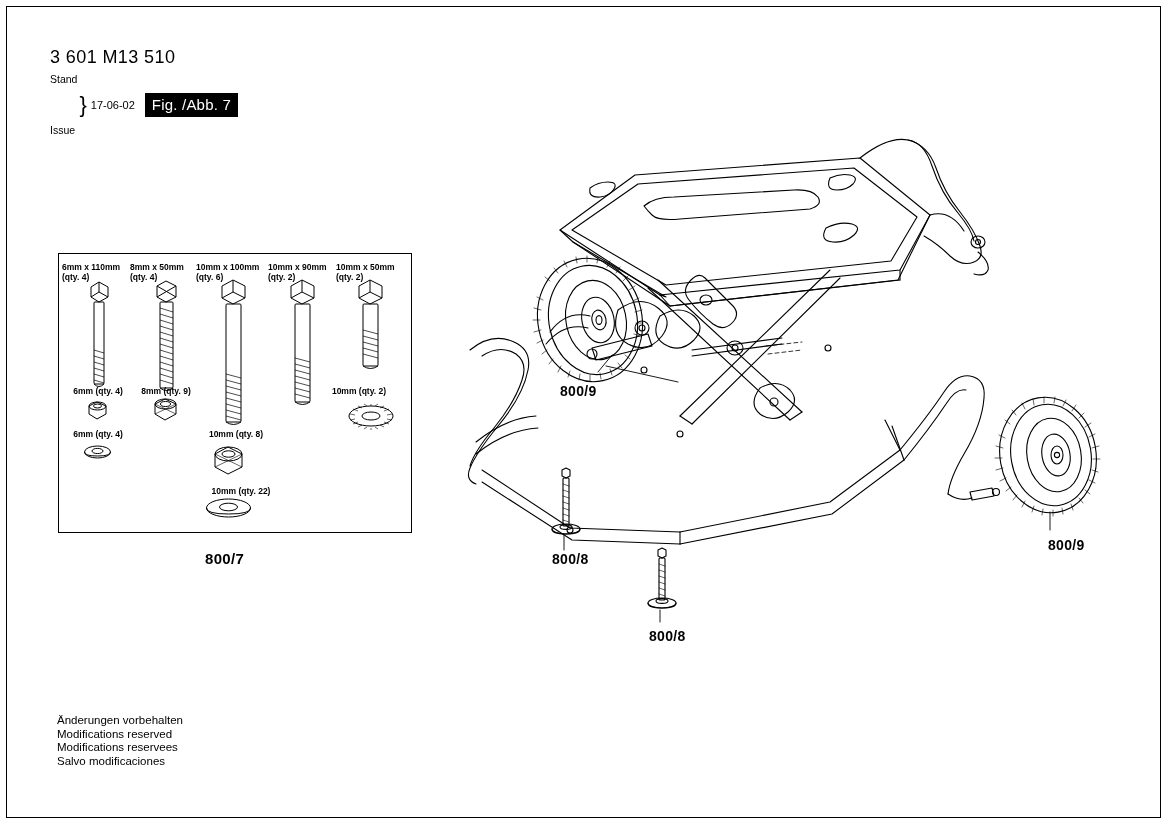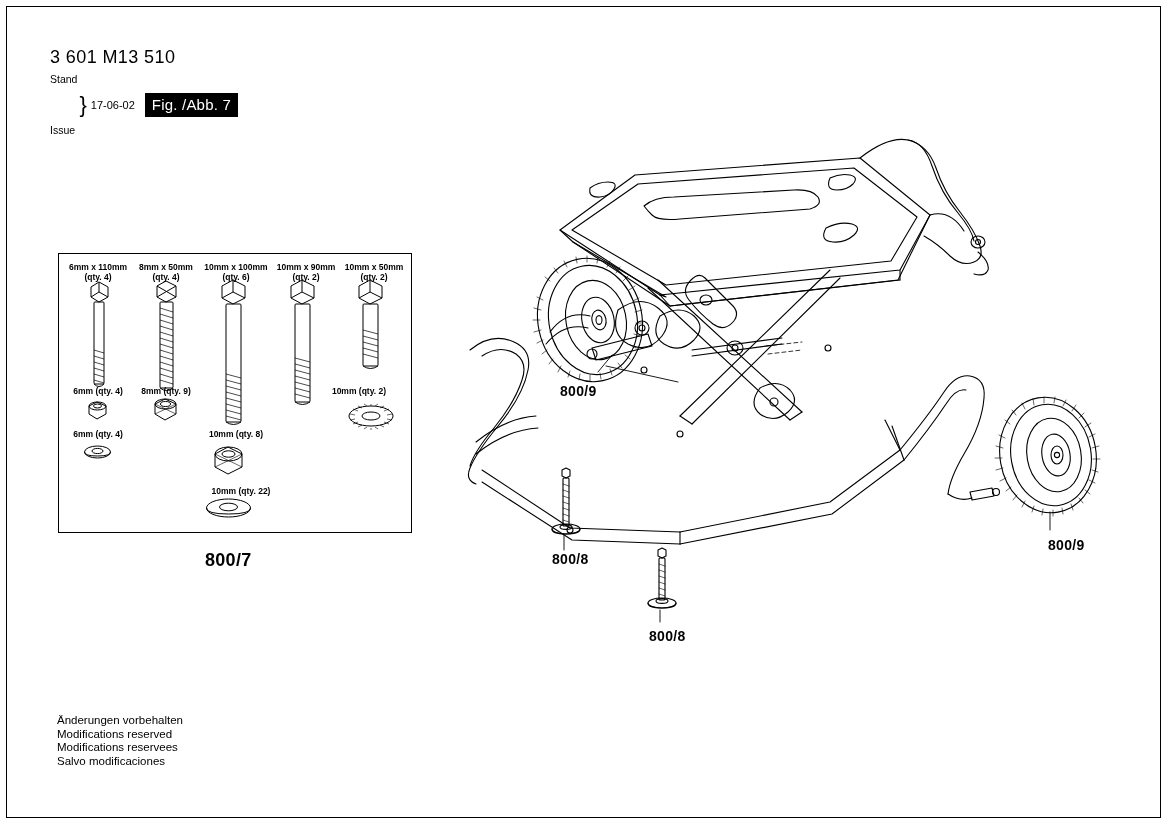--- a/index.html
+++ b/index.html
@@ -29,24 +29,24 @@
   .fig-badge{
     background:#000;color:#fff;font-weight:normal;font-size:15px;
     padding:3px 7px 4px 7px;letter-spacing:.2px;
   }
   
   .hw-box{
     position:absolute;left:58px;top:253px;width:354px;height:280px;
     border:1px solid #000;box-sizing:border-box;background:#fff;
   }
   .hw-label{
-    position:absolute;left:205px;top:550px;font-size:18px;font-weight:bold;letter-spacing:.3px;
+    position:absolute;left:205px;top:550px;font-size:15px;font-weight:bold;letter-spacing:.3px;
   }
   .cap{
-    position:absolute;text-align:center;font-size:8.5px;line-height:10px;font-weight:bold;
+    position:absolute;text-align:left;font-size:8.5px;line-height:10px;font-weight:bold;
   }
   .cap2{
     position:absolute;text-align:center;font-size:8.5px;line-height:10px;font-weight:bold;
   }
   
   .callout{position:absolute;font-size:14px;font-weight:bold;letter-spacing:.3px;}
   
   .footer{
     position:absolute;left:57px;top:714px;font-size:11.5px;line-height:13.6px;
   }

